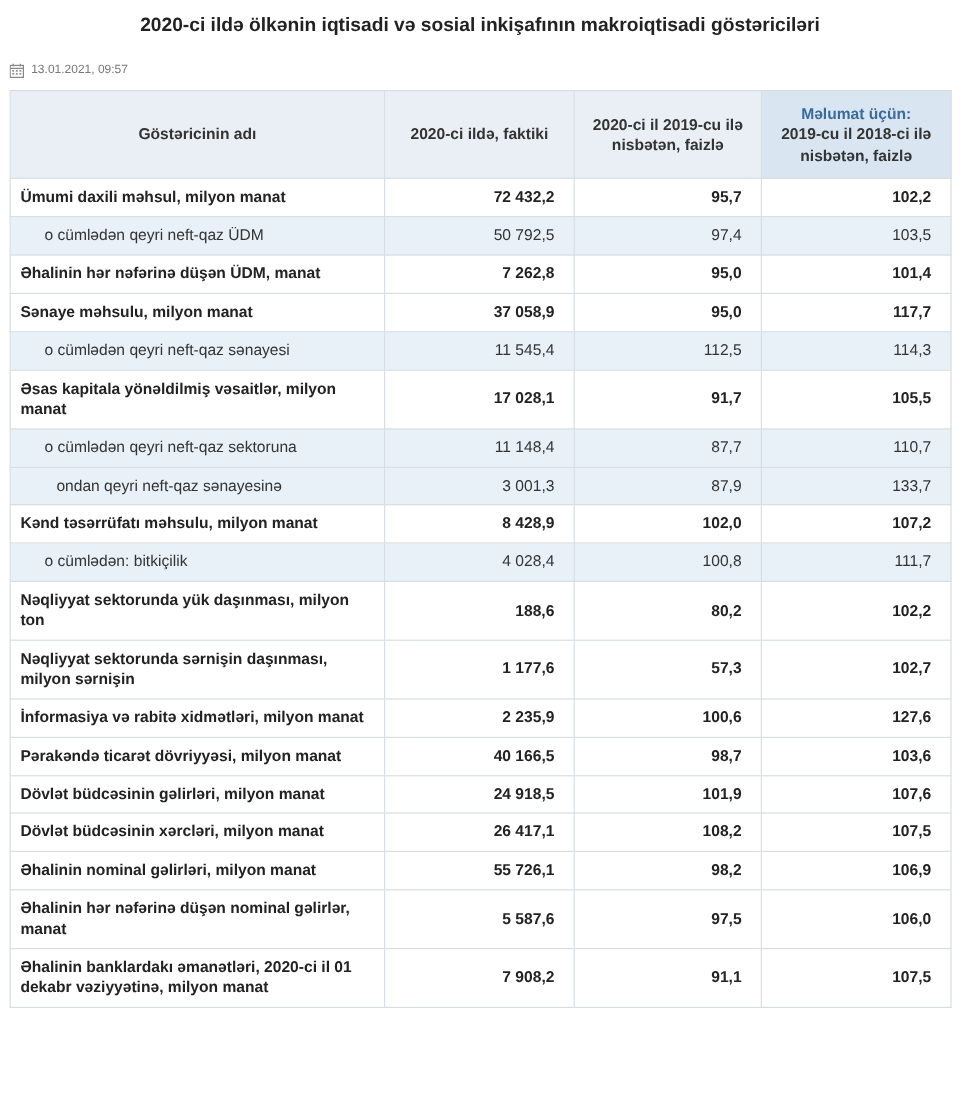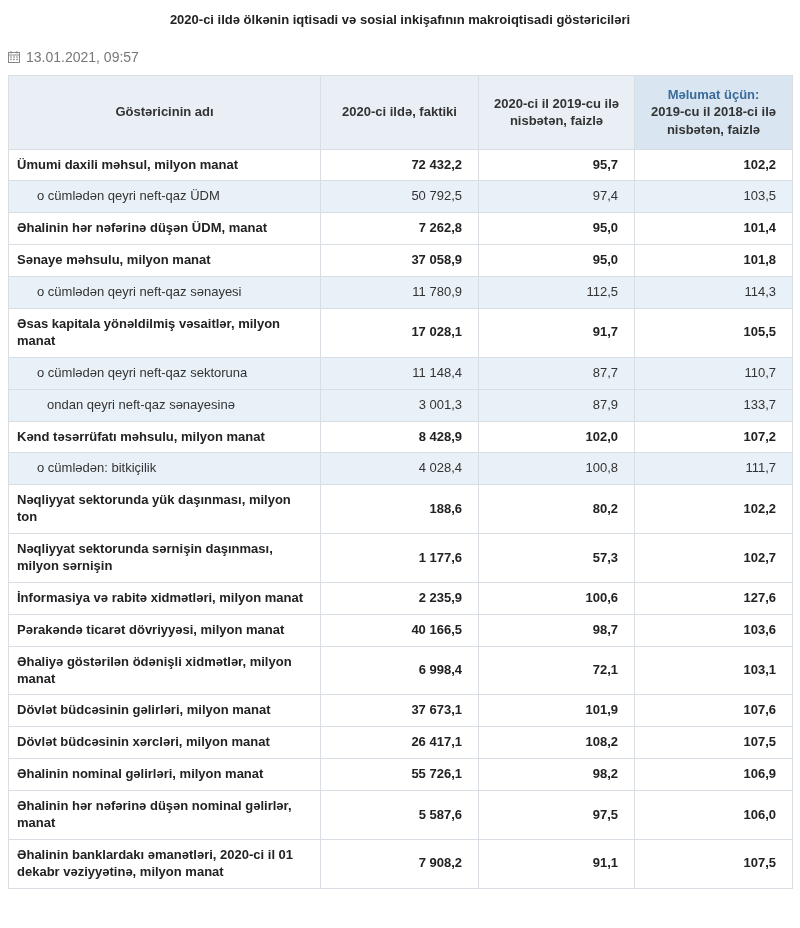--- a/index.html
+++ b/index.html
@@ -5,31 +5,31 @@
   * { box-sizing: border-box; }
   html, body { margin: 0; padding: 0; background: #ffffff; }
   body {
     width: 800px;
     font-family: "Liberation Sans", sans-serif;
     color: #333;
     padding: 8px;
   }
   .page-title {
     text-align: center;
-    font-size: 13px;
+    font-size: 16px;
     font-weight: bold;
     color: #222;
     margin: 4px 0 20px 0;
     line-height: 1.3;
   }
   .date-line {
     display: flex;
     align-items: center;
     gap: 6px;
-    font-size: 14px;
+    font-size: 10px;
     color: #777;
     margin: 0 0 10px 0;
   }
   .calendar-icon { display: inline-block; line-height: 0; }
   table.indicators {
     width: 784px;
     border-collapse: collapse;
     table-layout: fixed;
   }
   .indicators th, .indicators td {
@@ -132,25 +132,25 @@
       <tr class="bold">
         <td class="name ind0">Əhalinin hər nəfərinə düşən ÜDM, manat</td>
         <td class="num">7 262,8</td>
         <td class="num">95,0</td>
         <td class="num">101,4</td>
       </tr>
       <tr class="bold">
         <td class="name ind0">Sənaye məhsulu, milyon manat</td>
         <td class="num">37 058,9</td>
         <td class="num">95,0</td>
-        <td class="num">101,8</td>
+        <td class="num">117,7</td>
       </tr>
       <tr class=" shaded">
         <td class="name ind1">o cümlədən qeyri neft-qaz sənayesi</td>
-        <td class="num">11 780,9</td>
+        <td class="num">11 545,4</td>
         <td class="num">112,5</td>
         <td class="num">114,3</td>
       </tr>
       <tr class="bold">
         <td class="name ind0">Əsas kapitala yönəldilmiş vəsaitlər, milyon manat</td>
         <td class="num">17 028,1</td>
         <td class="num">91,7</td>
         <td class="num">105,5</td>
       </tr>
       <tr class=" shaded">
@@ -195,28 +195,22 @@
         <td class="num">100,6</td>
         <td class="num">127,6</td>
       </tr>
       <tr class="bold">
         <td class="name ind0">Pərakəndə ticarət dövriyyəsi, milyon manat</td>
         <td class="num">40 166,5</td>
         <td class="num">98,7</td>
         <td class="num">103,6</td>
       </tr>
       <tr class="bold">
-        <td class="name ind0">Əhaliyə göstərilən ödənişli xidmətlər, milyon manat</td>
-        <td class="num">6 998,4</td>
-        <td class="num">72,1</td>
-        <td class="num">103,1</td>
-      </tr>
-      <tr class="bold">
         <td class="name ind0">Dövlət büdcəsinin gəlirləri, milyon manat</td>
-        <td class="num">37 673,1</td>
+        <td class="num">24 918,5</td>
         <td class="num">101,9</td>
         <td class="num">107,6</td>
       </tr>
       <tr class="bold">
         <td class="name ind0">Dövlət büdcəsinin xərcləri, milyon manat</td>
         <td class="num">26 417,1</td>
         <td class="num">108,2</td>
         <td class="num">107,5</td>
       </tr>
       <tr class="bold">

